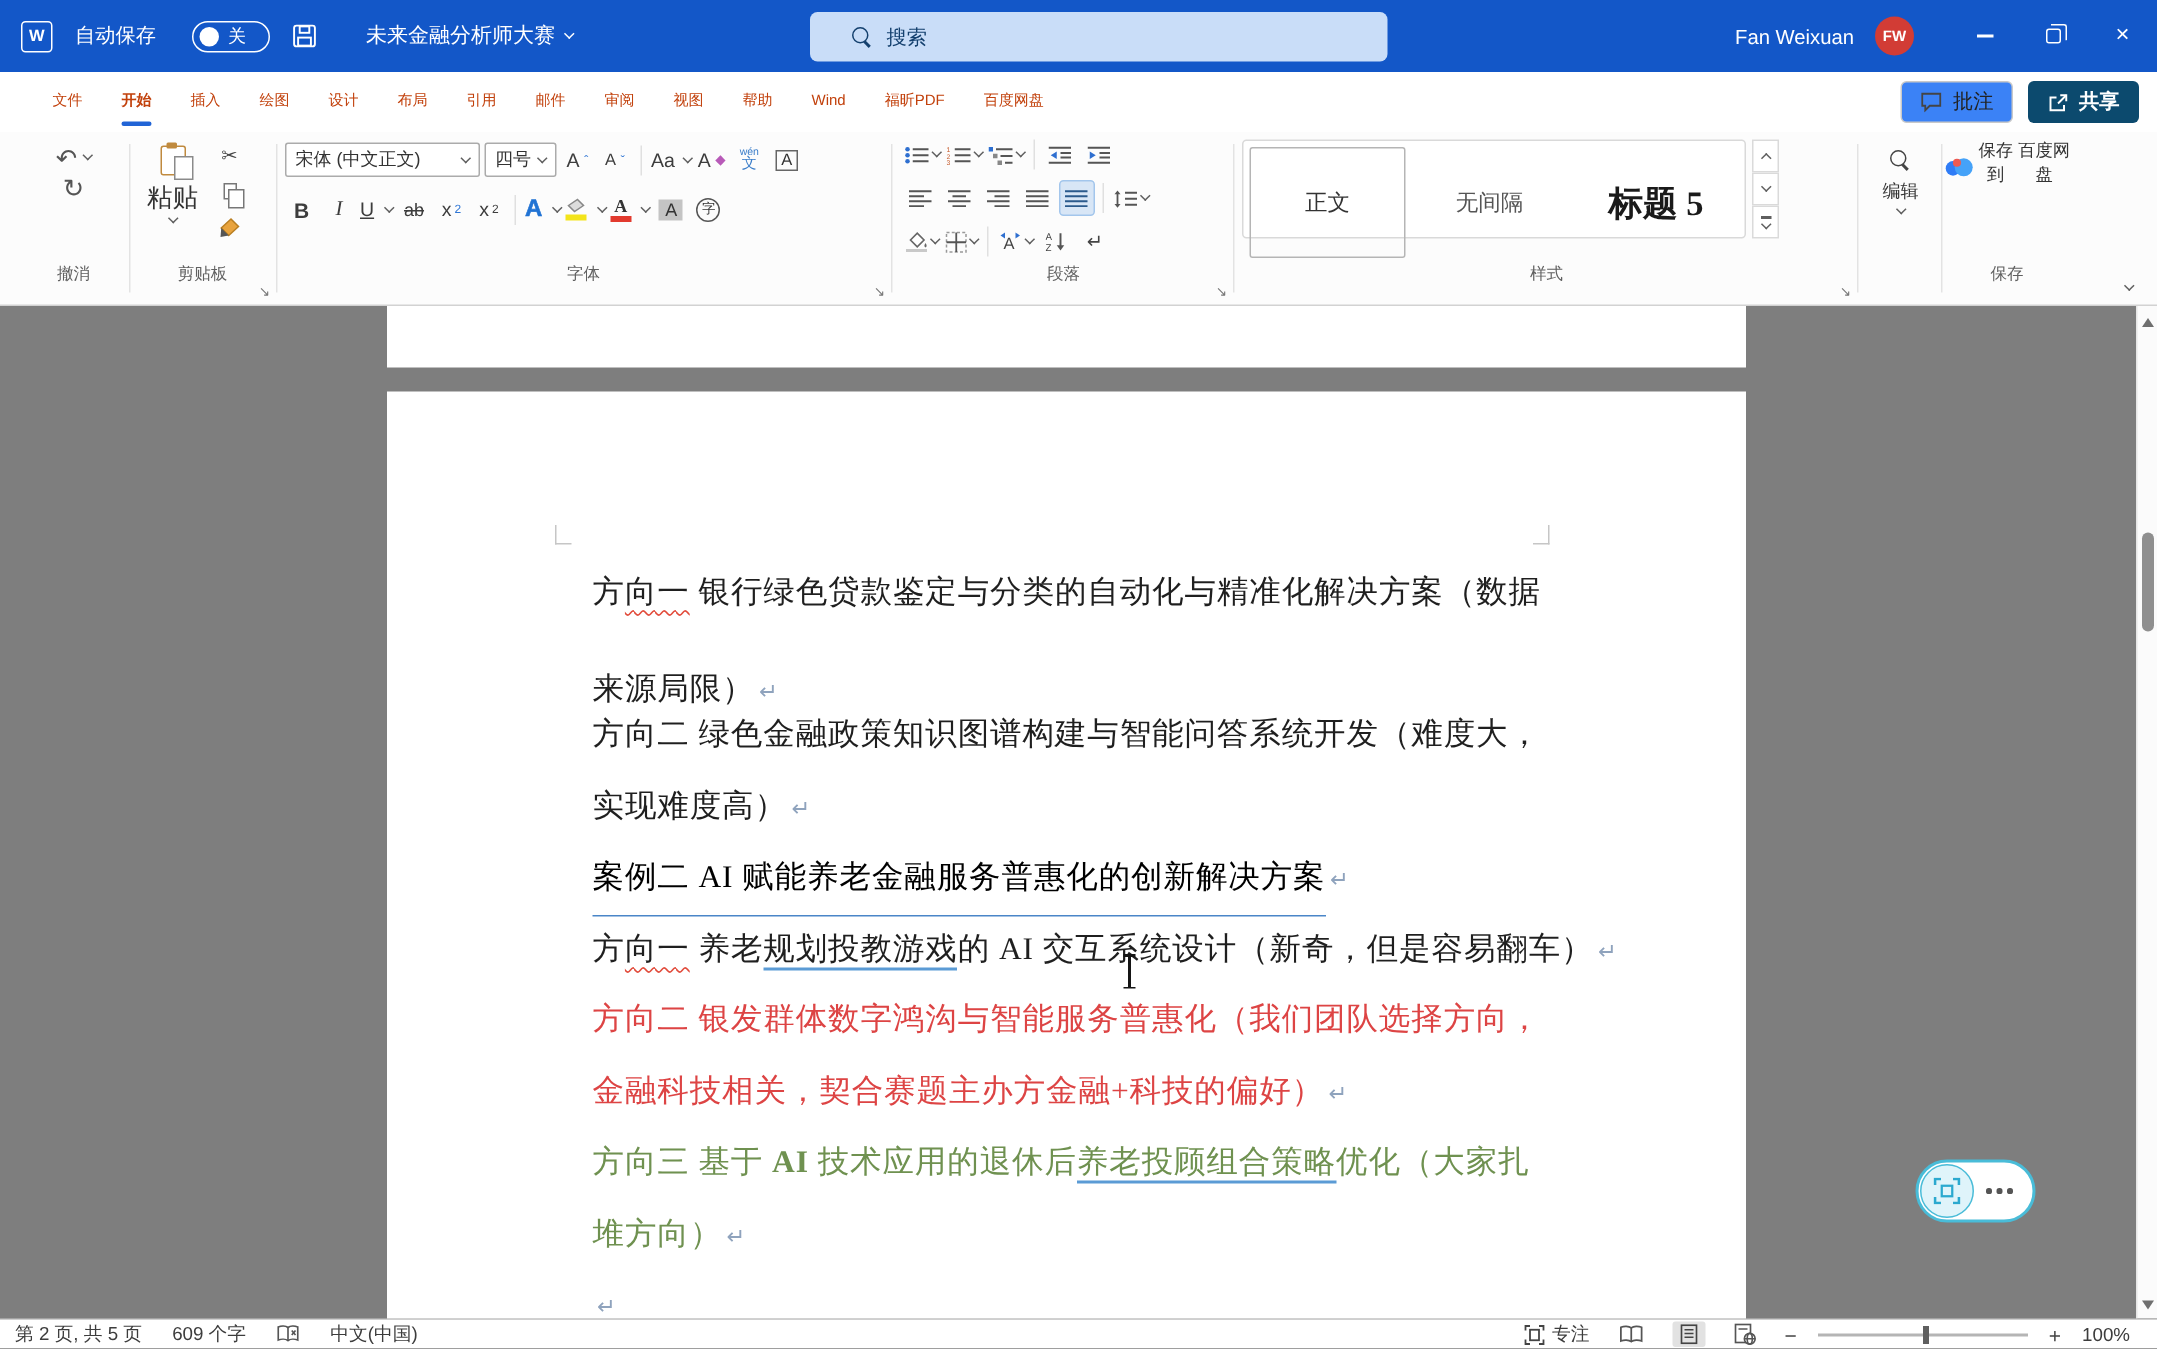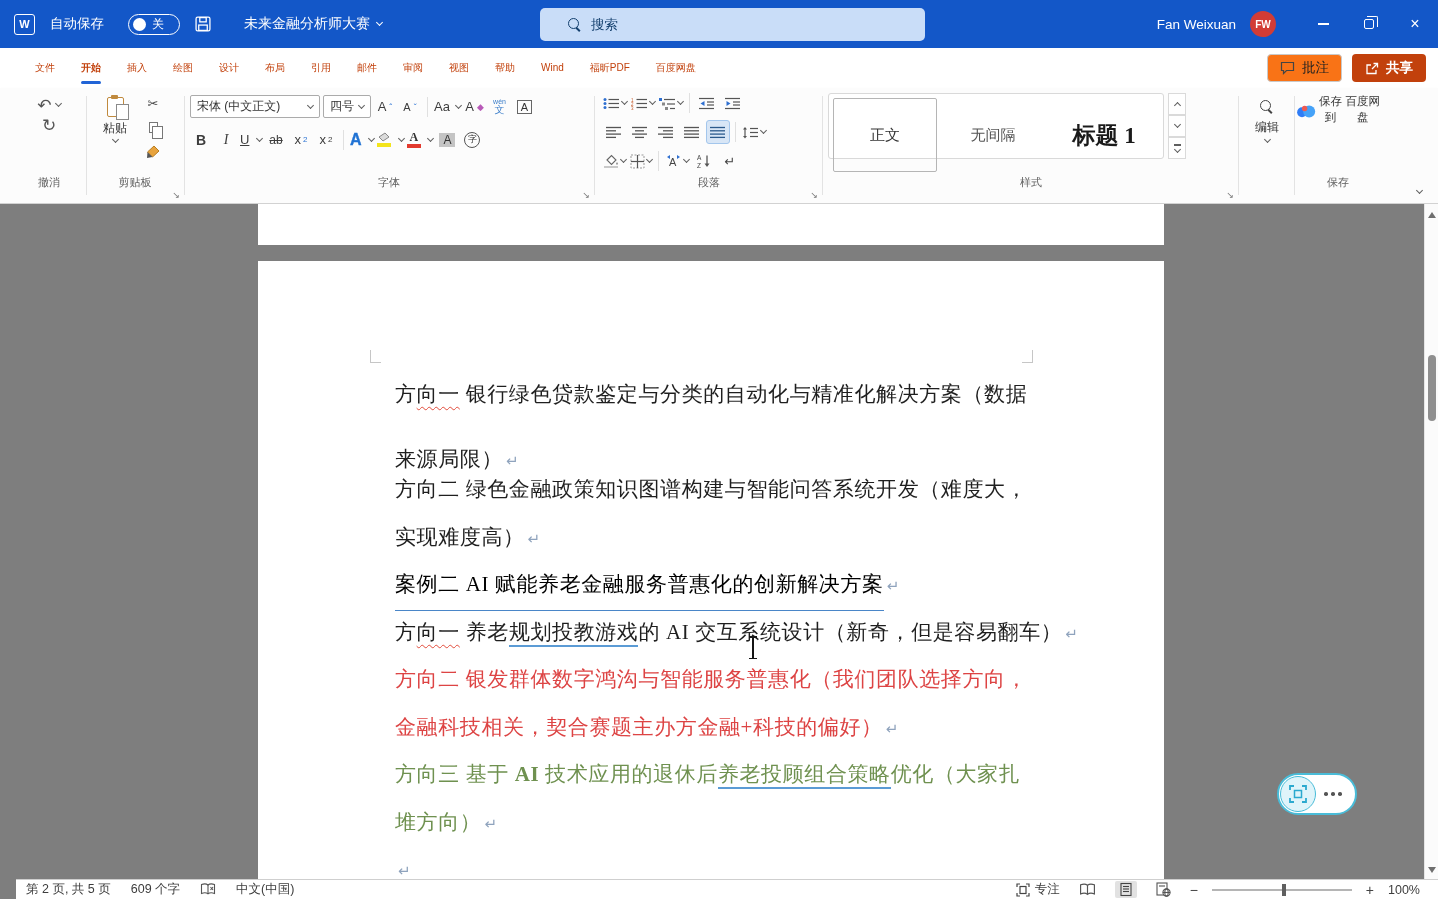--- a/index.html
+++ b/index.html
@@ -27,32 +27,32 @@
   .win-btn{width:46px;height:100%;display:flex;align-items:center;justify-content:center;cursor:pointer;font-size:16px;}
   .min-bar{width:11px;height:1.4px;background:#fff;display:inline-block;}
   .rest{width:10px;height:10px;border:1.2px solid #fff;position:relative;display:inline-block;border-radius:2px;}
   .rest::before{content:"";position:absolute;left:2px;top:-4px;width:10px;height:10px;border-top:1.2px solid #fff;border-right:1.2px solid #fff;border-radius:0 2px 0 0;}
   
   .tabsrow{height:40px;background:#fff;display:flex;align-items:center;padding-left:22px;position:relative;}
   .tab{padding:0 13px;font-size:10px;color:#c2410c;line-height:40px;height:40px;position:relative;cursor:pointer;white-space:nowrap;}
   .tab.active{font-weight:bold;}
   .tab.active::after{content:"";position:absolute;left:13px;right:13px;bottom:4px;height:3px;background:#2164d6;border-radius:2px;}
   .tab-actions{position:absolute;right:12px;top:0;height:100%;display:flex;align-items:center;gap:10px;}
-  .btn-comment{display:flex;align-items:center;gap:7px;border:1px solid #c9c9c9;border-radius:4px;padding:4px 12px;font-size:13.5px;color:#222;background:#f97316;cursor:pointer;}
-  .btn-share{display:flex;align-items:center;gap:7px;background:#c2410c;border-radius:4px;padding:5px 13px;font-size:13.5px;color:#fff;font-weight:bold;cursor:pointer;}
+  .btn-comment{display:flex;align-items:center;gap:7px;border:1px solid #c9c9c9;border-radius:4px;padding:4px 12px;font-size:13.5px;color:#222;background:#3b82f6;cursor:pointer;}
+  .btn-share{display:flex;align-items:center;gap:7px;background:#0c4a6e;border-radius:4px;padding:5px 13px;font-size:13.5px;color:#fff;font-weight:bold;cursor:pointer;}
   
   .ribbon{height:116px;background:#fcfcfc;border-bottom:1px solid #d2d2d2;position:relative;box-shadow:0 1px 2px rgba(0,0,0,.07);}
   .rgroup{position:absolute;top:0;bottom:0;}
   .glabel{position:absolute;bottom:13px;left:0;right:0;text-align:center;font-size:11px;color:#606060;}
   .launcher{position:absolute;right:2px;bottom:3px;font-size:9px;color:#777;cursor:pointer;}
   .gsep{position:absolute;top:8px;bottom:8px;width:1px;background:#e3e3e3;}
   .rb{display:inline-flex;align-items:center;justify-content:center;color:#474747;border-radius:3px;cursor:pointer;}
   .undo-col{display:flex;flex-direction:column;align-items:center;gap:3px;padding-top:8px;}
   .uglyph{font-size:17px;color:#555;line-height:1;}
-  .paste-btn{position:absolute;left:6px;top:6px;width:42px;display:flex;flex-direction:column;align-items:center;gap:3px;font-size:12px;color:#333;cursor:pointer;}
+  .paste-btn{position:absolute;left:6px;top:6px;width:42px;display:flex;flex-direction:column;align-items:center;gap:3px;font-size:17px;color:#333;cursor:pointer;}
   .clip-icon{position:relative;width:17px;height:20px;border:1.6px solid #c08a3e;border-radius:2px;background:#fff;margin-top:3px;}
   .clip-icon::before{content:"";position:absolute;top:-3px;left:3.5px;width:7px;height:4px;background:#c08a3e;border-radius:1px;}
   .clip-icon::after{content:"";position:absolute;right:-6px;bottom:-4px;width:11px;height:14px;background:#fff;border:1.2px solid #8a8a8a;}
   .clip-col{position:absolute;left:54px;top:6px;display:flex;flex-direction:column;gap:5px;}
   .clip-col .rb{width:22px;height:19px;font-size:13px;}
   .copy-icon{position:relative;width:9px;height:11px;border:1.2px solid #777;background:#fff;}
   .copy-icon::after{content:"";position:absolute;left:2.5px;top:2.5px;width:9px;height:11px;border:1.2px solid #777;background:#fff;}
   .frow{position:absolute;left:4px;display:flex;align-items:center;gap:3px;}
   .fsel{height:23px;border:1px solid #ababab;background:#fff;border-radius:2px;font-size:12px;color:#333;display:flex;align-items:center;justify-content:space-between;padding:0 6px;cursor:pointer;}
   .fbtn{min-width:22px;height:23px;display:inline-flex;align-items:center;justify-content:center;font-size:13px;color:#3d3d3d;cursor:pointer;gap:2px;}
@@ -112,21 +112,21 @@
   .ibeam .t{top:0;}.ibeam .b{bottom:0;}
   .snip-pill{position:absolute;left:1277px;top:569px;width:80px;height:42px;background:#fff;border:2px solid #49bcd8;border-radius:21px;display:flex;align-items:center;cursor:pointer;}
   .snip-circle{width:36px;height:36px;border-radius:50%;background:#dff4fa;border:1.5px solid #49bcd8;margin-left:1px;display:flex;align-items:center;justify-content:center;}
   .snip-dots{display:flex;gap:3.5px;margin-left:8px;}
   .snip-dots i{width:3.5px;height:3.5px;border-radius:50%;background:#555;display:block;}
   .vsb{position:absolute;right:0;top:0;bottom:0;width:14px;background:#fbfbfb;border-left:1px solid #e6e6e6;}
   .vsb .up{position:absolute;left:3px;top:8px;width:0;height:0;border-left:4.5px solid transparent;border-right:4.5px solid transparent;border-bottom:6px solid #6f6f6f;cursor:pointer;}
   .vsb .down{position:absolute;left:3px;bottom:6px;width:0;height:0;border-left:4.5px solid transparent;border-right:4.5px solid transparent;border-top:6px solid #6f6f6f;cursor:pointer;}
   .vsb .thumb{position:absolute;left:3px;top:151px;width:8px;height:66px;background:#8f8f8f;border-radius:4px;cursor:grab;}
   
-  .status{height:20px;background:#fff;border-top:1px solid #cfcfcf;display:flex;align-items:center;font-size:12.5px;color:#3d3d3d;padding:0 10px;gap:20px;margin-left:16px;}
+  .status{height:20px;background:#fff;border-top:1px solid #cfcfcf;display:flex;align-items:center;font-size:12.5px;color:#3d3d3d;padding:0 10px;gap:20px;}
   .st-item{display:flex;align-items:center;gap:5px;cursor:pointer;white-space:nowrap;}
   .st-right{margin-left:auto;display:flex;align-items:center;gap:14px;}
   .view-ic{display:flex;align-items:center;justify-content:center;padding:1px 5px;border-radius:2px;cursor:pointer;}
   .view-ic.active{background:#e2e2e2;}
   .sl-track{width:140px;height:2px;background:#b5b5b5;position:relative;cursor:pointer;}
   .sl-thumb{position:absolute;left:50%;top:-5px;width:4.5px;height:12px;background:#5f5f5f;}
   .zoompm{font-size:14px;color:#444;cursor:pointer;}
 </style>
 </head>
 <body>
@@ -458,21 +458,21 @@
     </div>
     <span class="glabel">段落</span>
     <span class="launcher">↘</span>
   </div>
   <div class="gsep" style="left:822px"></div>
 
   <div class="rgroup" style="left:826px;width:410px">
     <div class="style-gallery" id="style-gallery">
         <span class="style-card sc0 sel" style="left: 4px; width: 104px;">正文</span>
         <span class="style-card sc1" style="left: 112px; width: 104px;">无间隔</span>
-        <span class="style-card sc2" style="left: 220px; width: 110px;">标题 1</span>
+        <span class="style-card sc2" style="left: 220px; width: 110px;">标题 5</span>
       </div>
     <div class="style-scroll">
       <span class="ss-btn">
           <span class="cv cvu"></span>
         </span>
       <span class="ss-btn">
           <span class="cv"></span>
         </span>
       <span class="ss-btn">
           <span class="morebar">

